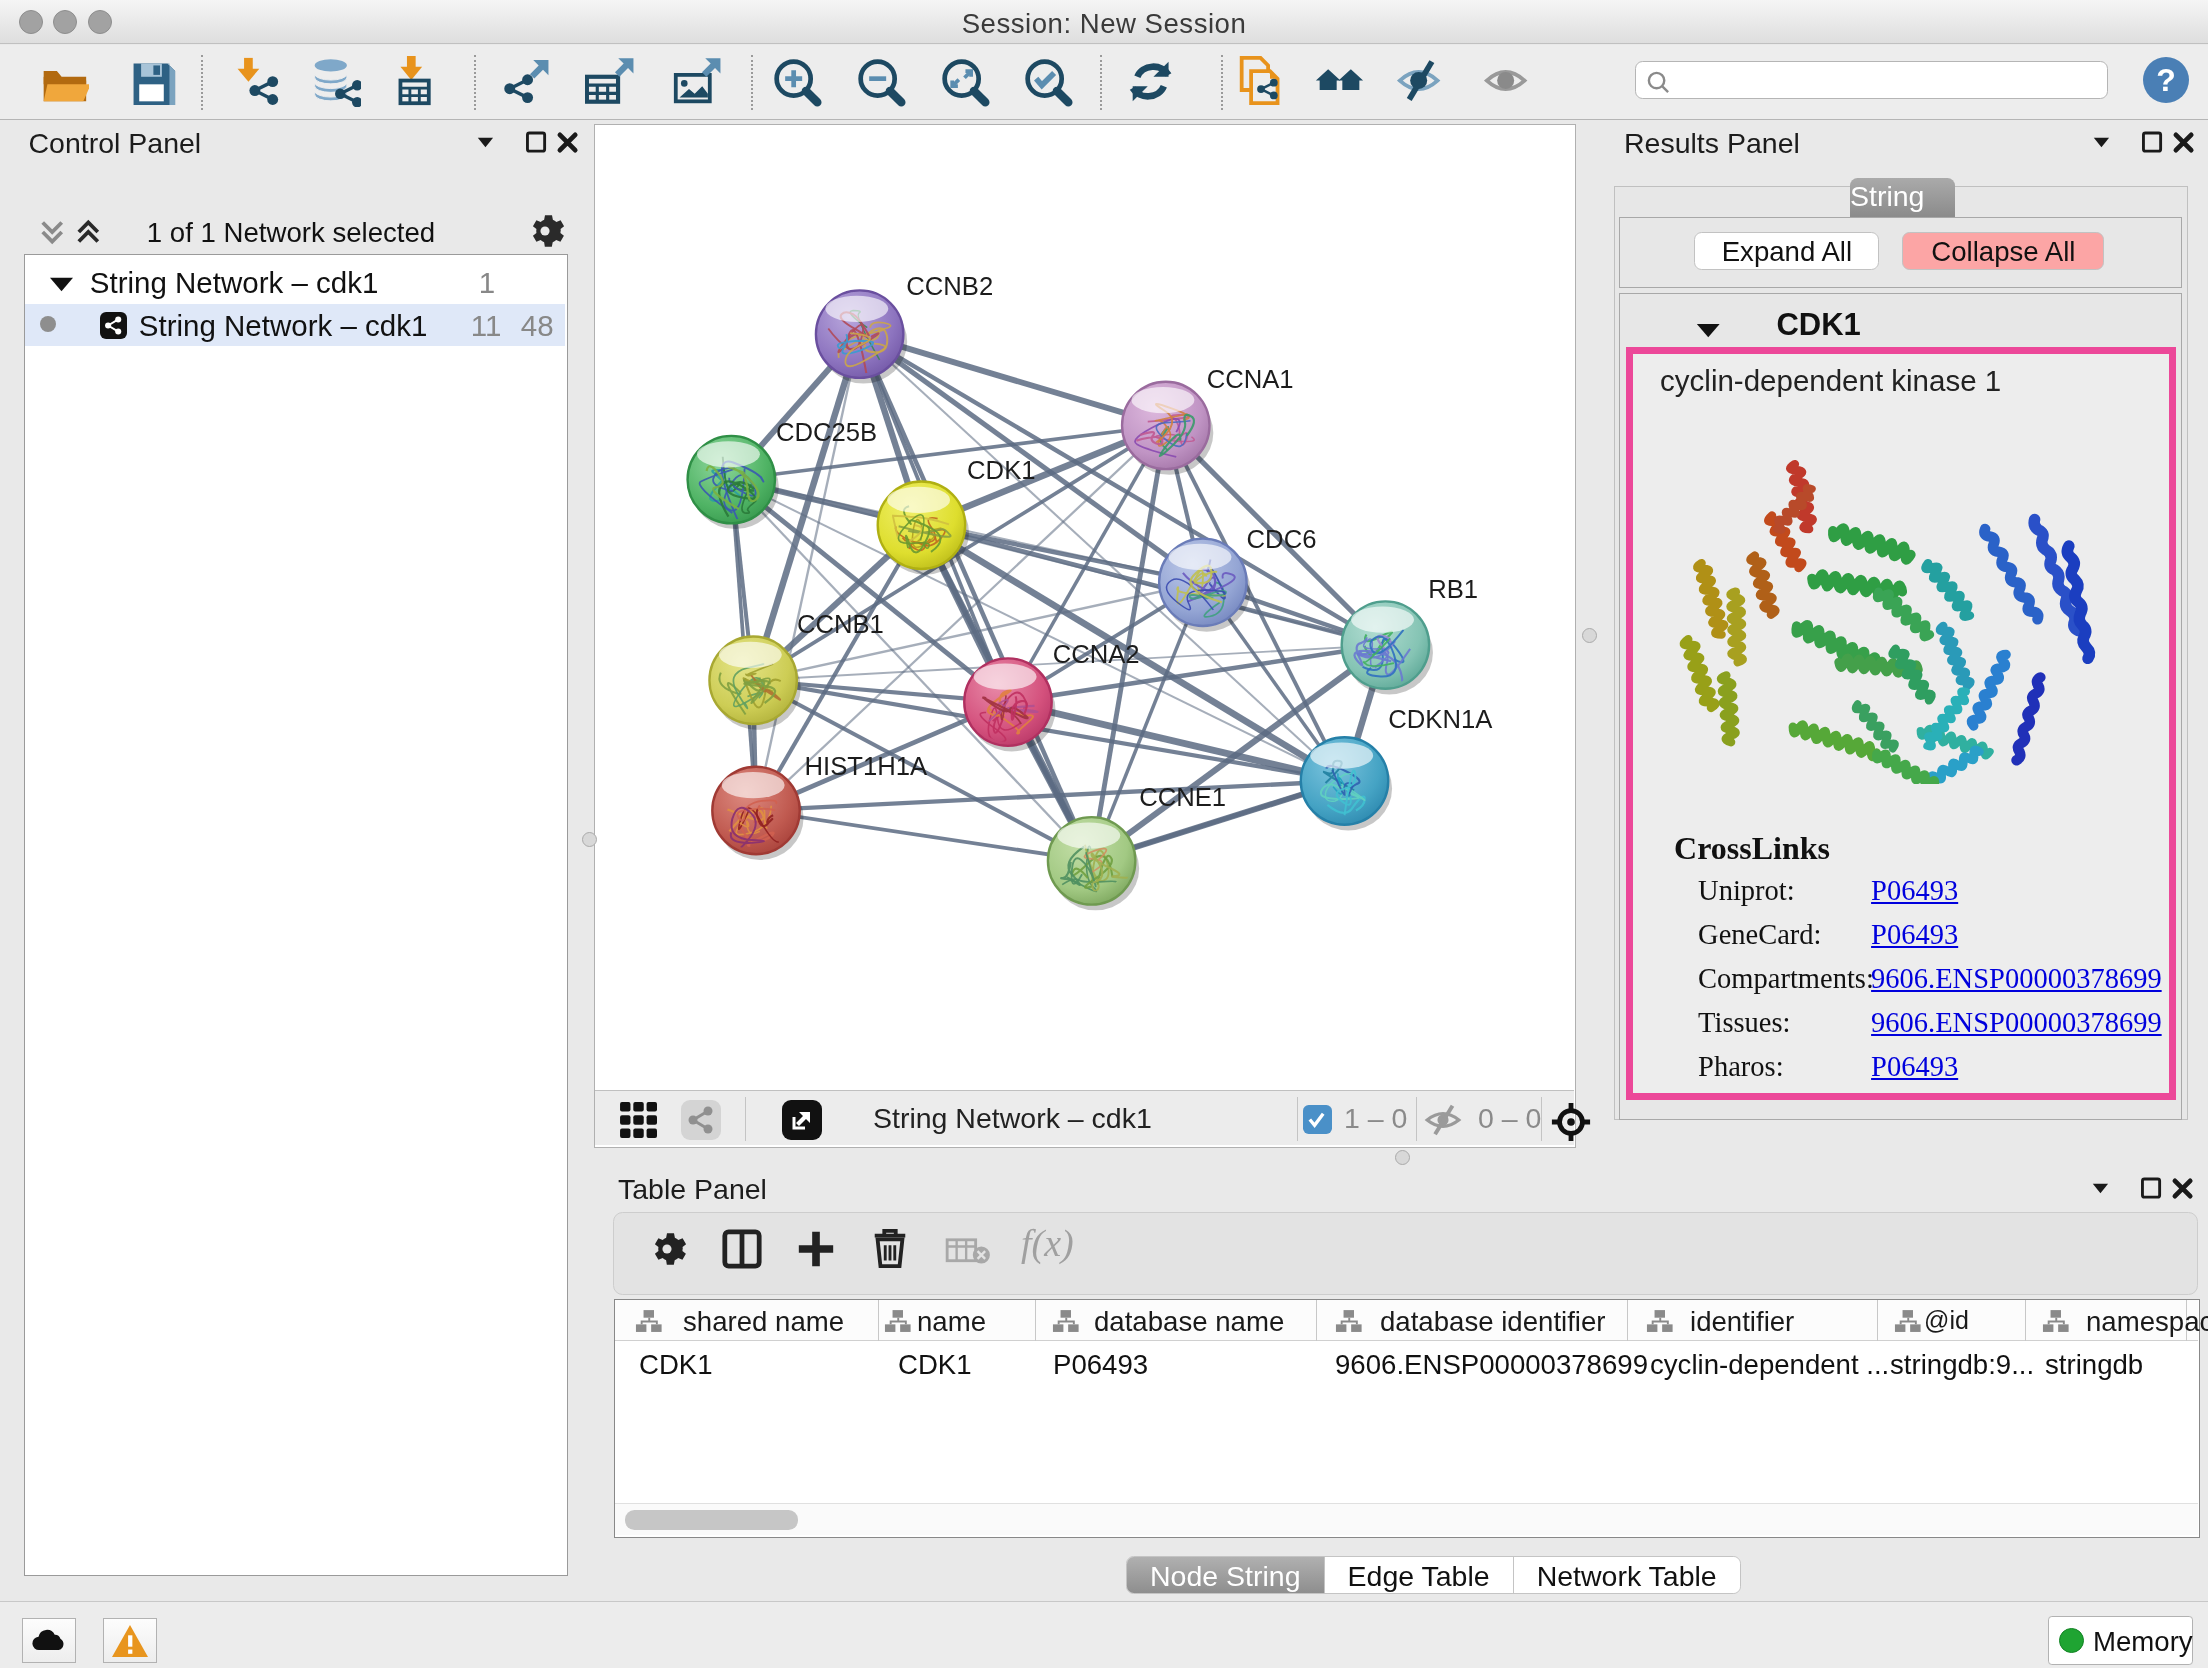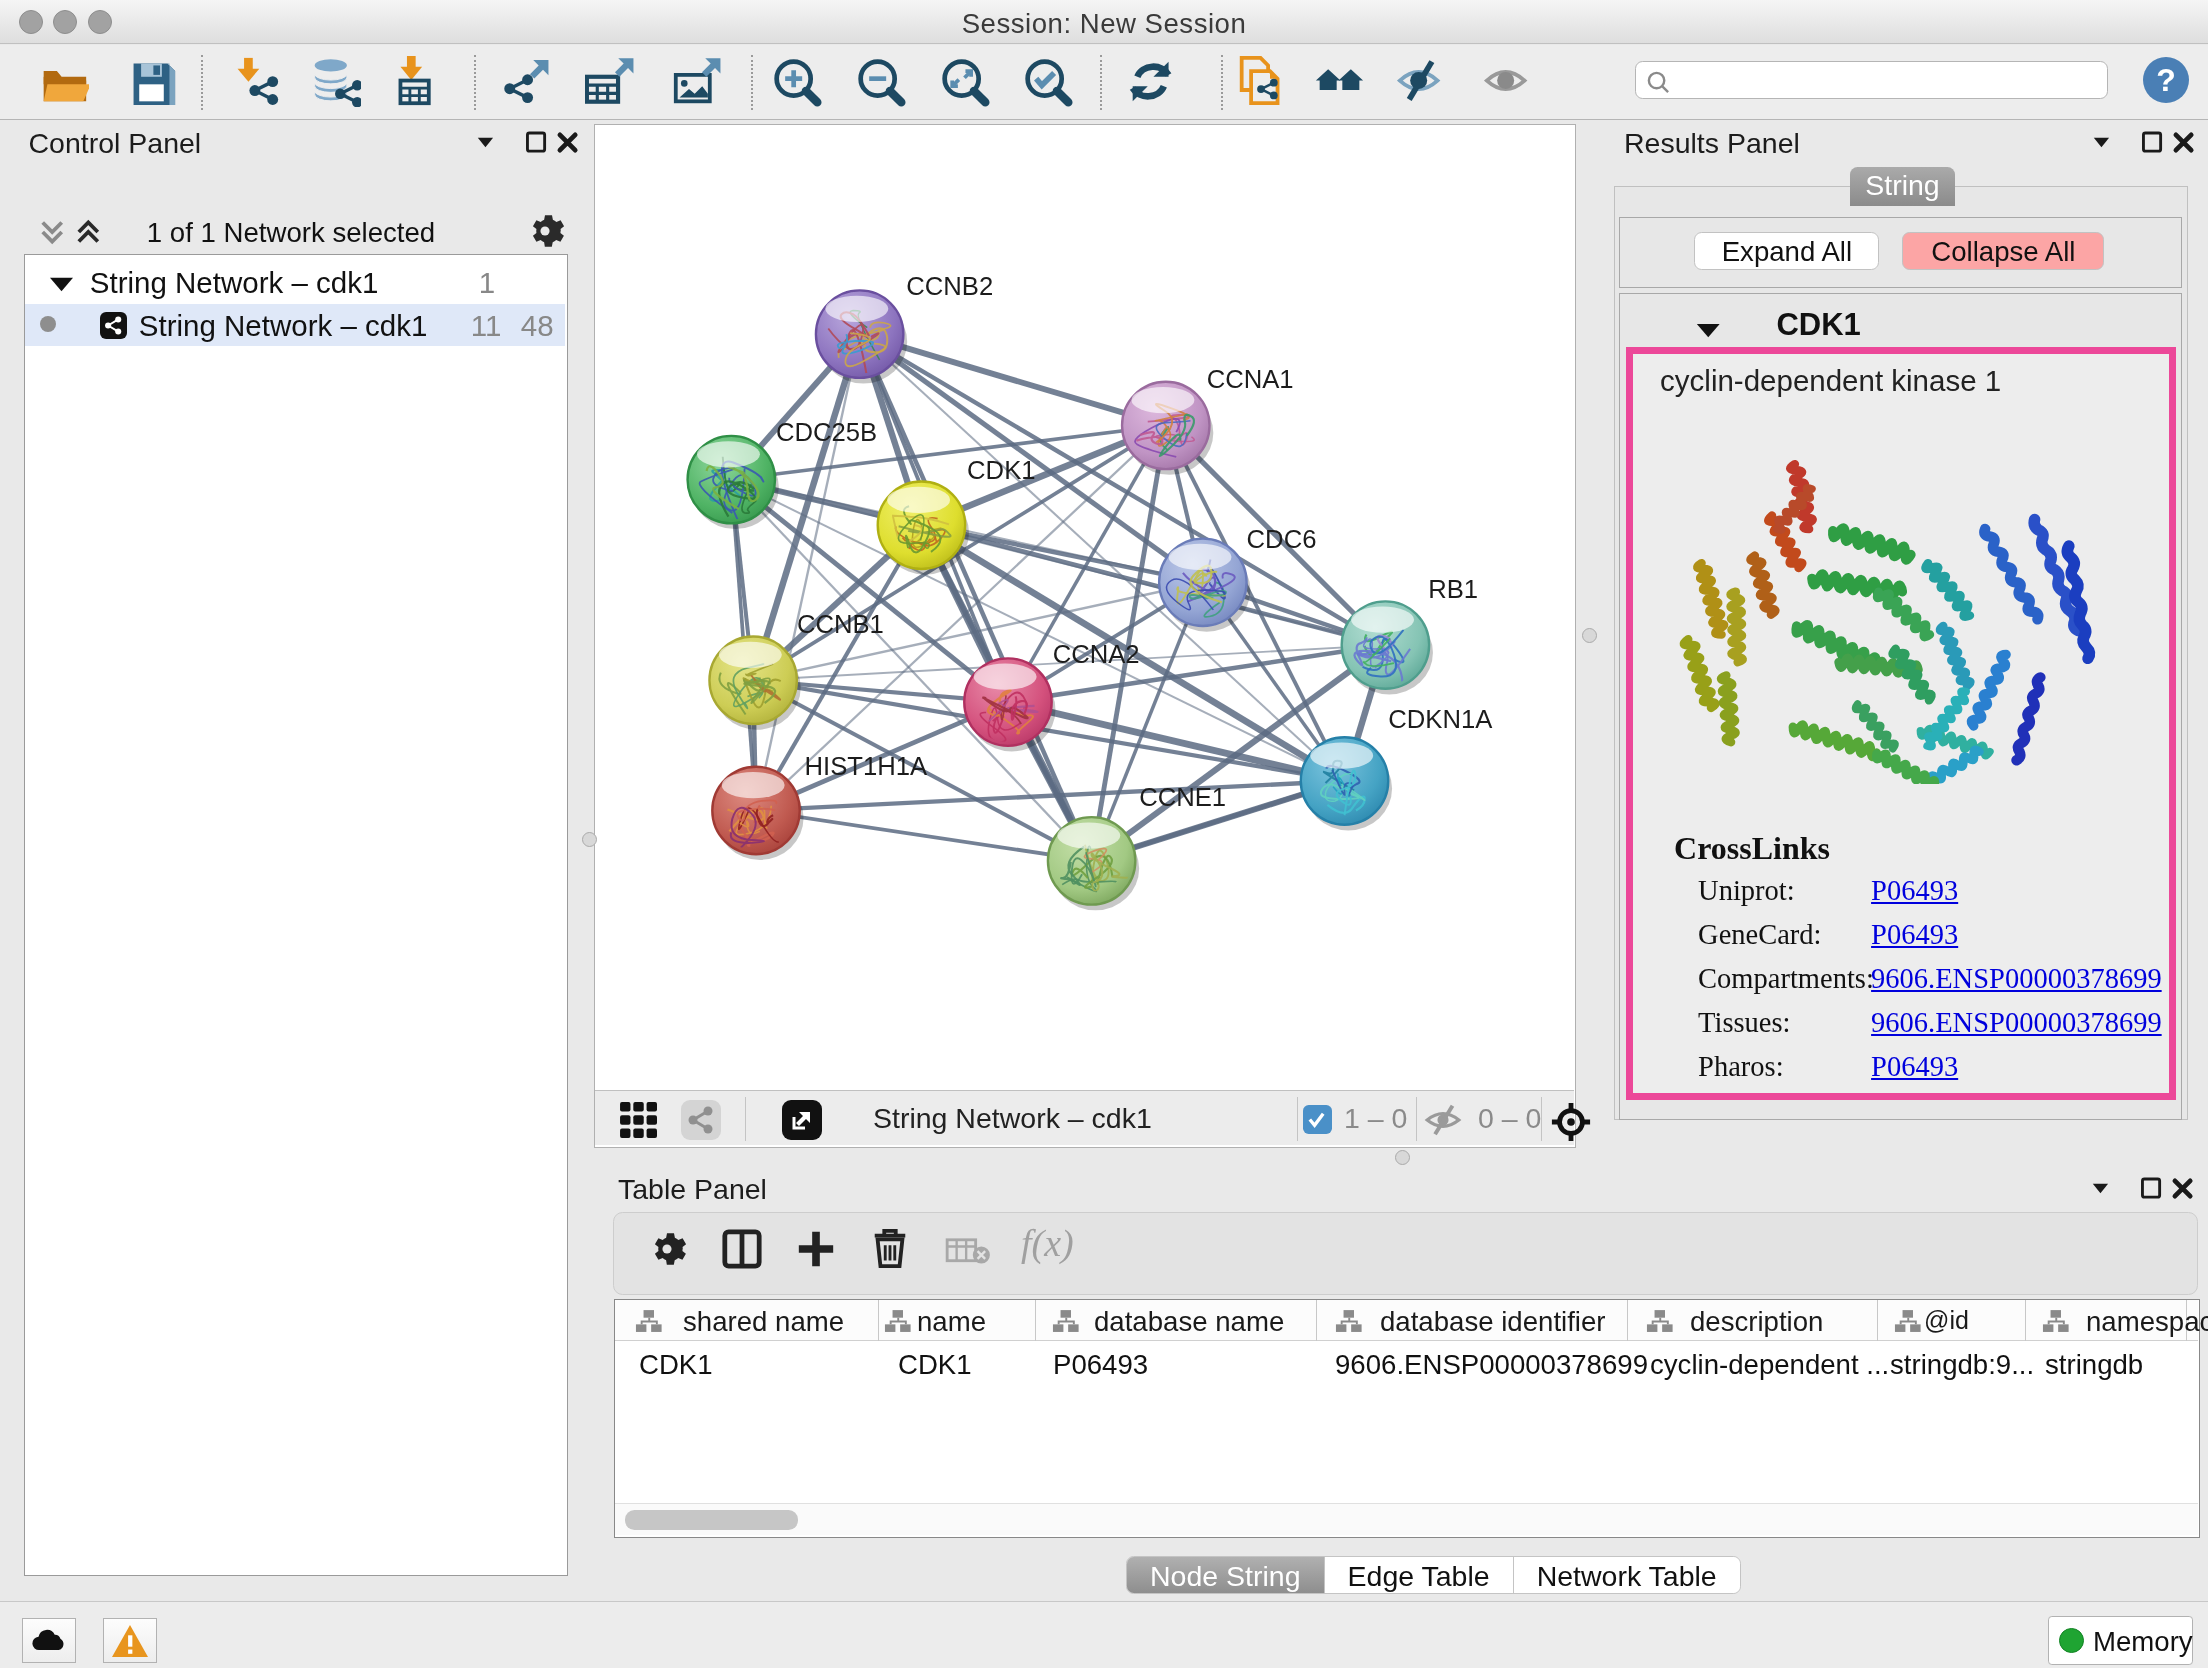--- a/index.html
+++ b/index.html
@@ -561,21 +561,21 @@
 <div class="abs" style="left:1582px;top:628px;width:15px;height:15px;border-radius:50%;background:#d8d8d8;border:1px solid #aaa"></div>
 <div class="abs" style="left:1395px;top:1150px;width:15px;height:15px;border-radius:50%;background:#d8d8d8;border:1px solid #aaa"></div>
 <div class="abs" style="left:1607px;top:122px;width:592px;height:1027px">
 <div class="abs ptitle" style="left:17px;top:4.8px">Results Panel</div>
 <svg style="position:absolute;left:483px;top:7.6px" width="105" height="25" viewBox="0 0 110 26">
         <path d="M4 8 l16 0 l-8 10 z" fill="#1a1a1a"></path>
         <rect x="56" y="3" width="18" height="19" fill="none" stroke="#1a1a1a" stroke-width="3" rx="2"></rect>
         <path d="M90 5 l16 16 M106 5 l-16 16" stroke="#1a1a1a" stroke-width="5" stroke-linecap="round"></path>
       </svg>
 <div class="abs" style="left:6.7px;top:64px;width:574px;height:934px;background:#e7e7e7;border:1px solid #c0c0c0"></div>
-<div class="abs" style="left:243px;top:45px;width:105px;height:39px;background:linear-gradient(#aaaaaa,#8b8b8b);border-radius:7.6px 7.6px 0 0;color:#fff;font-size:28.5px;text-align:center;line-height:37px;z-index:3">String</div>
+<div class="abs" style="left:243px;top:56px;width:105px;height:39px;background:linear-gradient(#aaaaaa,#8b8b8b);border-radius:7.6px 7.6px 0 0;color:#fff;font-size:28.5px;line-height:37px;z-index:3">String</div>
 <div class="abs" style="left:12.4px;top:95px;width:563px;height:71px;border:1px solid #a8a8a8">
 <div class="abs" style="left:74px;top:14.3px;width:185px;height:38px;background:#fff;border:1px solid #c2c2c2;border-radius:7.6px;font-size:27.6px;text-align:center;line-height:38px;color:#111">Expand All</div>
 <div class="abs" style="left:282px;top:14.3px;width:202px;height:38px;background:#fca5a5;border:1px solid #c2c2c2;border-radius:7.6px;font-size:27.6px;text-align:center;line-height:38px;color:#111">Collapse All</div>
 </div>
 <div class="abs" style="left:12.4px;top:171px;width:563px;height:827px;border:1px solid #a8a8a8">
 <svg class="abs" style="left:74px;top:25px" width="28.5" height="25" viewBox="0 0 30 26">
           <path d="M3 5 h24 l-12 14 z" fill="#111"></path>
         </svg>
 <div class="abs" style="left:156px;top:13.3px;font-size:31px;font-weight:bold;color:#111">CDK1</div>
 <div class="abs" style="left:5.7px;top:53px;width:550px;height:753px;background:#ededed;border:7px solid #ec4899">
@@ -689,21 +689,21 @@
           <rect x="17" y="16" width="11" height="8" fill="#8a8a8a"></rect>
           <path d="M15 9 v4 M7 16 v-3 h16 v3" stroke="#8a8a8a" stroke-width="2" fill="none"></path>
         </svg>
 <div class="abs" style="left:765px;top:5.7px;font-size:27.6px;color:#1a1a1a">database identifier</div>
 <svg style="position:absolute;left:1031px;top:8.6px" width="28.5" height="25" viewBox="0 0 30 26">
           <rect x="9" y="1" width="11" height="8" fill="#8a8a8a"></rect>
           <rect x="1" y="16" width="11" height="8" fill="#8a8a8a"></rect>
           <rect x="17" y="16" width="11" height="8" fill="#8a8a8a"></rect>
           <path d="M15 9 v4 M7 16 v-3 h16 v3" stroke="#8a8a8a" stroke-width="2" fill="none"></path>
         </svg>
-<div class="abs" style="left:1075px;top:5.7px;font-size:27.6px;color:#1a1a1a">description</div>
+<div class="abs" style="left:1075px;top:5.7px;font-size:27.6px;color:#1a1a1a">identifier</div>
 <svg style="position:absolute;left:1279px;top:8.6px" width="28.5" height="25" viewBox="0 0 30 26">
           <rect x="9" y="1" width="11" height="8" fill="#8a8a8a"></rect>
           <rect x="1" y="16" width="11" height="8" fill="#8a8a8a"></rect>
           <rect x="17" y="16" width="11" height="8" fill="#8a8a8a"></rect>
           <path d="M15 9 v4 M7 16 v-3 h16 v3" stroke="#8a8a8a" stroke-width="2" fill="none"></path>
         </svg>
 <div class="abs" style="left:1309px;top:5.7px;font-size:25px;color:#1a1a1a">@id</div>
 <svg style="position:absolute;left:1427px;top:8.6px" width="28.5" height="25" viewBox="0 0 30 26">
           <rect x="9" y="1" width="11" height="8" fill="#8a8a8a"></rect>
           <rect x="1" y="16" width="11" height="8" fill="#8a8a8a"></rect>

